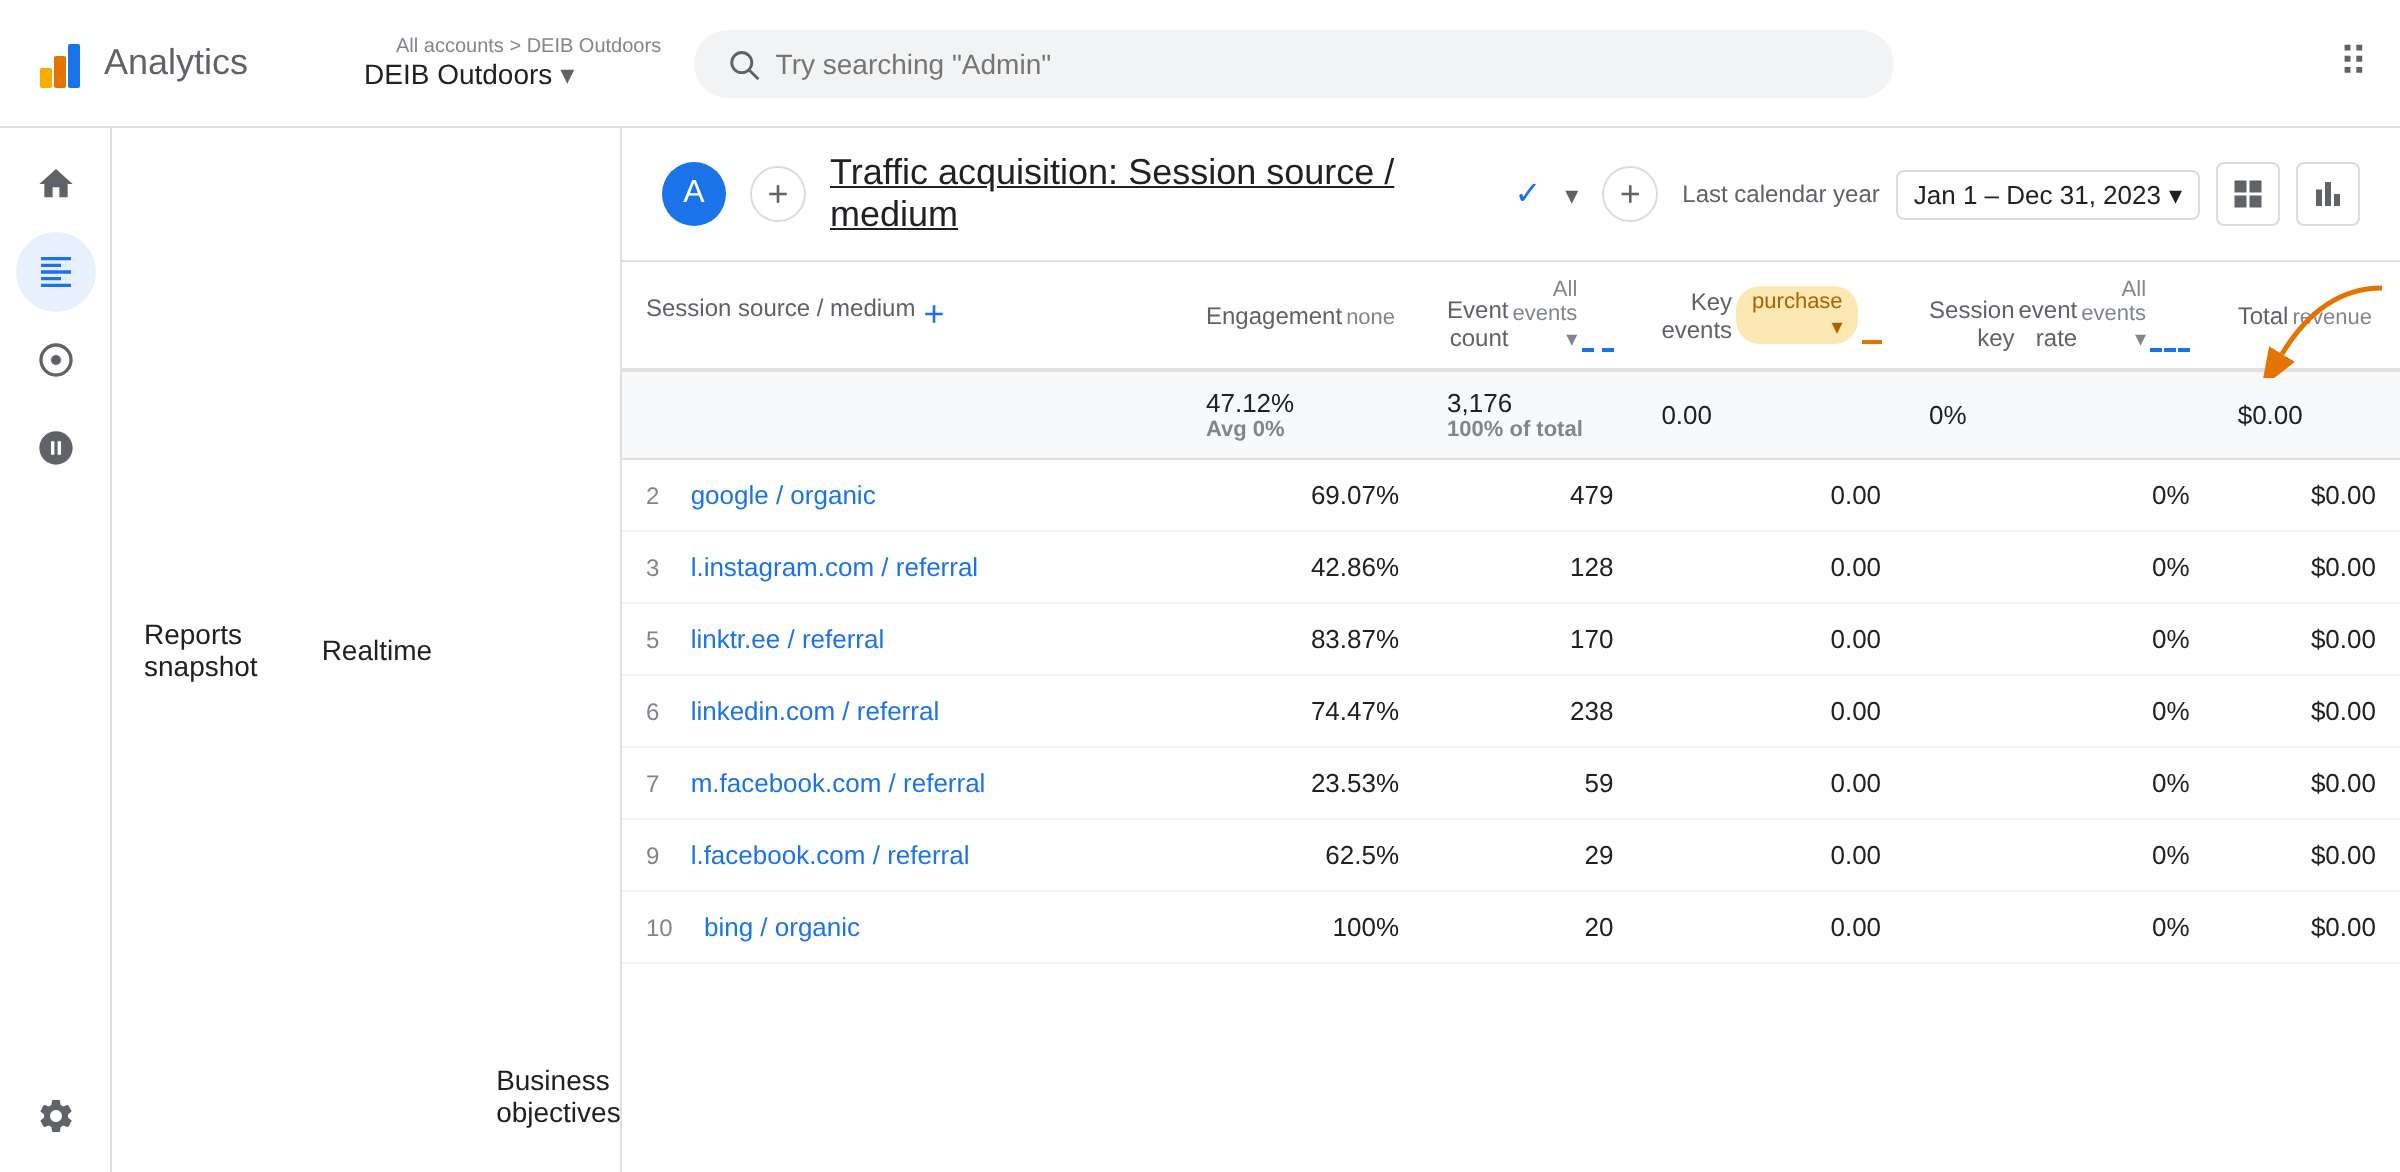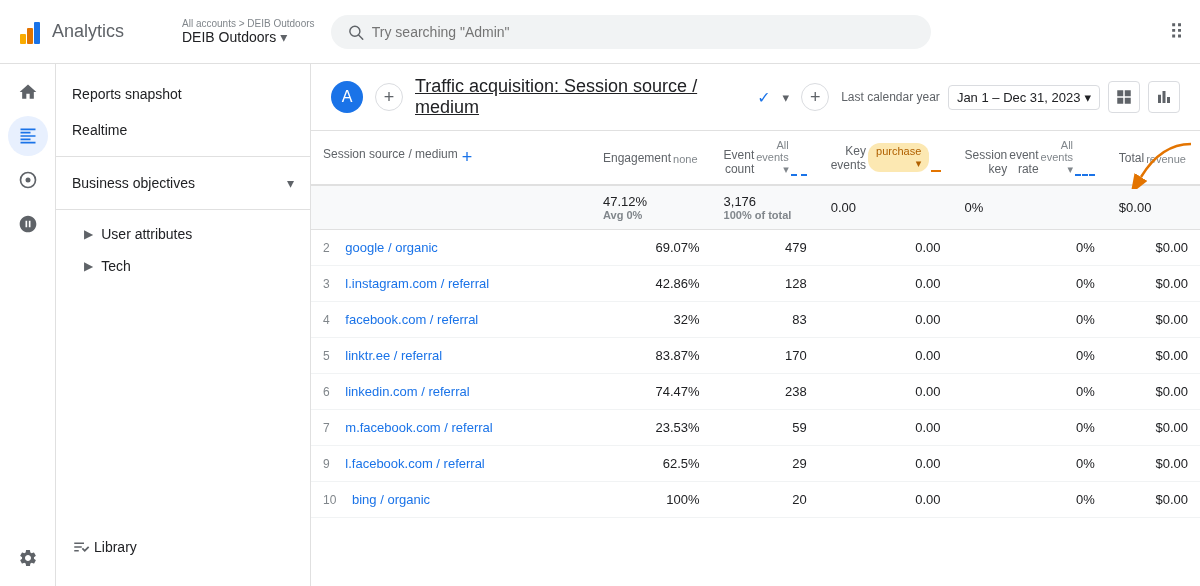--- a/index.html
+++ b/index.html
@@ -32,20 +32,21 @@
     }
     .account-info {
       display: flex;
       flex-direction: column;
       font-size: 11px;
       color: #5f6368;
     }
     .account-path {
       font-size: 10px;
       color: #80868b;
+      margin-left: 16px;
     }
     .account-name {
       font-size: 14px;
       color: #202124;
       font-weight: 500;
       display: flex;
       align-items: center;
       gap: 4px;
     }
     .search-bar {
@@ -113,21 +114,21 @@
     }
 
     
     .nav-sidebar {
       width: 255px;
       background: #fff;
       border-right: 1px solid #e0e0e0;
       padding: 12px 0;
       overflow-y: auto;
       display: flex;
-      flex-direction: column;
+      flex-direction: row;
     }
     .nav-item {
       padding: 10px 16px;
       cursor: pointer;
       font-size: 14px;
       color: #202124;
       display: flex;
       align-items: center;
       justify-content: space-between;
     }
@@ -575,31 +576,20 @@
       <td>0%</td>
       <td>$0.00</td>
     </tr>
             <tr>
       <td>
         <span class="row-num">3</span>
         <span class="source-link">l.instagram.com / referral</span>
       </td>
       <td>42.86%</td>
       <td>128</td>
-      <td>0.00</td>
-      <td>0%</td>
-      <td>$0.00</td>
-    </tr>
-            <tr>
-      <td>
-        <span class="row-num">4</span>
-        <span class="source-link">facebook.com / referral</span>
-      </td>
-      <td>32%</td>
-      <td>83</td>
       <td>0.00</td>
       <td>0%</td>
       <td>$0.00</td>
     </tr>
             <tr>
       <td>
         <span class="row-num">5</span>
         <span class="source-link">linktr.ee / referral</span>
       </td>
       <td>83.87%</td>

